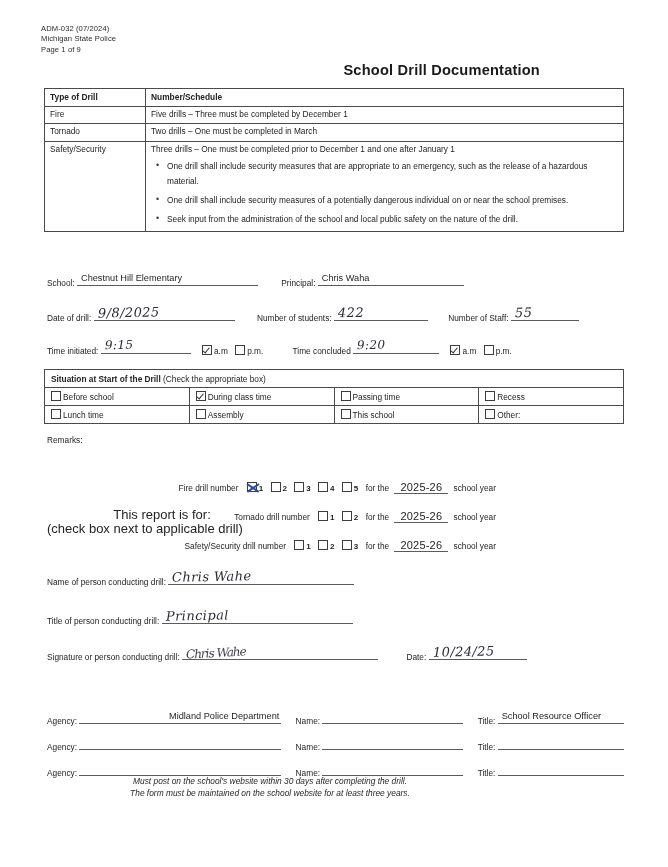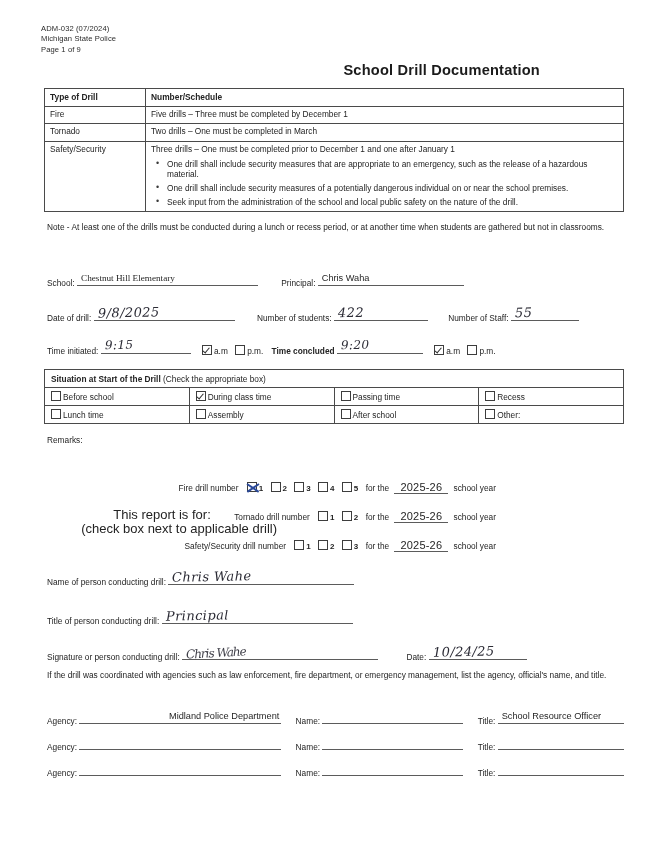--- a/index.html
+++ b/index.html
@@ -66,21 +66,21 @@
   .sched th { font-weight: bold; font-size: 8.4px; padding-top: 3px; margin-top: 9px; }
   .sched td.c1, .sched th.c1 { width: 90px; }
   .bullets {
     margin: 4px 0 1px 0;
     padding-left: 15px;
     list-style: none;
   }
   .bullets li {
     position: relative;
     margin-bottom: 4px;
-    line-height: 10px;
+    line-height: 15px;
     padding-left: 1px;
   }
   .bullets li:last-child { margin-bottom: 1px; }
   .bullets li:before {
     content: "\2022";
     position: absolute;
     left: -10px;
     top: -1px;
     font-size: 9px;
     color: #3a3a3a;
@@ -187,21 +187,21 @@
   .rep-left {
     position: absolute;
     left: 47px;
     top: 508px;
     font-size: 13px;
     color: #232323;
     width: 230px;
     text-align: center;
     line-height: 14px;
   }
-  .rep-left .l2 { text-align: right; }
+  .rep-left .l2 { text-align: left; }
   .drow {
     position: absolute;
     font-size: 8.3px;
     color: #232323;
     white-space: nowrap;
     right: 44px;
     text-align: right;
   }
   .drow .num { font-weight: bold; font-size: 8px; margin-right: 5px; }
   .yr {
@@ -279,64 +279,63 @@
           <ul class="bullets">
             <li>One drill shall include security measures that are appropriate to an emergency, such as the release of a hazardous material.</li>
             <li>One drill shall include security measures of a potentially dangerous individual on or near the school premises.</li>
             <li>Seek input from the administration of the school and local public safety on the nature of the drill.</li>
           </ul>
         </td>
       </tr>
     </tbody>
   </table>
 
-  <div class="note">Note - At least one of the drills must be conducted during a lunch or recess period, or at another time when students are gathered but not in classrooms.</div>
 
   <div class="fld" style="left:47px; top:272px;">
     <span class="lbl">School:</span>
-    <span class="line typed" style="width:175px;font-family:Liberation Serif, serif;">Chestnut Hill Elementary</span>
+    <span class="line typed" style="width:175px;">Chestnut Hill Elementary</span>
     <span class="lbl" style="margin-left:21px;">Principal:</span>
     <span class="line typed" style="width:140px;">Chris Waha</span>
   </div>
 
   <div class="fld" style="left:47px; top:307px;">
     <span class="lbl">Date of drill:</span>
     <span class="line" style="width:135px;"><span class="hand">9/8/2025</span></span>
     <span class="lbl" style="margin-left:20px;">Number of students:</span>
     <span class="line" style="width:88px;"><span class="hand">422</span></span>
     <span class="lbl" style="margin-left:18px;">Number of Staff:</span>
     <span class="line" style="width:62px;"><span class="hand">55</span></span>
   </div>
 
   <div class="fld" style="left:47px; top:340px;">
     <span class="lbl">Time initiated:</span>
     <span class="line" style="width:84px;"><span class="hand sm">9:15</span></span>
     <span style="margin-left:9px;"><span class="cb chk"></span><span>a.m</span></span>
     <span style="margin-left:5px;"><span class="cb"></span><span>p.m.</span></span>
-    <span class="lbl" style="margin-left:6px;font-weight:bold;">Time concluded</span>
+    <span class="lbl" style="margin-left:27px;">Time concluded</span>
     <span class="line" style="width:80px;"><span class="hand sm">9:20</span></span>
     <span style="margin-left:9px;"><span class="cb chk"></span><span>a.m</span></span>
     <span style="margin-left:5px;"><span class="cb"></span><span>p.m.</span></span>
   </div>
 
   <table class="sit">
     <tbody>
         <tr>
       <td class="hd" colspan="4"><span>Situation at Start of the Drill</span> <span class="reg">(Check the appropriate box)</span></td>
     </tr>
     <tr>
       <td class="c"><span class="cb"></span><span>Before school</span></td>
       <td class="c"><span class="cb chk"></span><span>During class time</span></td>
       <td class="c"><span class="cb"></span><span>Passing time</span></td>
       <td class="c"><span class="cb"></span><span>Recess</span></td>
     </tr>
     <tr>
       <td class="c"><span class="cb"></span><span>Lunch time</span></td>
       <td class="c"><span class="cb"></span><span>Assembly</span></td>
-      <td class="c"><span class="cb"></span><span>After school</span></td>
+      <td class="c"><span class="cb"></span><span>This school</span></td>
       <td class="c"><span class="cb"></span><span>Other:</span></td>
     </tr>
   </tbody>
     </table>
 
   <div class="remarks">Remarks:</div>
 
   <div class="rep-left">
     <div>This report is for:</div>
     <div class="l2">(check box next to applicable drill)</div>
@@ -383,21 +382,20 @@
     <span class="line" style="width:185px;"><span class="hand">Principal</span></span>
   </div>
 
   <div class="fld" style="left:47px; top:646px;">
     <span class="lbl">Signature or person conducting drill:</span>
     <span class="line" style="width:190px;"><span class="hand" style="font-size:12px; opacity:.9; letter-spacing:-1px; transform:translateY(1px) rotate(-3deg); display:inline-block;">Chris Wahe</span></span>
     <span class="lbl" style="margin-left:26px;">Date:</span>
     <span class="line" style="width:92px;"><span class="hand">10/24/25</span></span>
   </div>
 
-  <div class="agency-intro">If the drill was coordinated with agencies such as law enforcement, fire department, or emergency management, list the agency, official's name, and title.</div>
 
   <div class="agrow" style="top:710px;">
     <span class="lbl">Agency:</span>
     <span class="line typed" style="width:196px;text-align:right;">Midland Police Department</span>
     <span class="lbl" style="margin-left:12px;">Name:</span>
     <span class="line typed" style="width:135px;"></span>
     <span class="lbl" style="margin-left:12px;">Title:</span>
     <span class="line typed" style="width:120px;">School Resource Officer</span>
   </div>
 
@@ -413,15 +411,17 @@
   <div class="agrow" style="top:762px;">
     <span class="lbl">Agency:</span>
     <span class="line typed" style="width:196px;"></span>
     <span class="lbl" style="margin-left:12px;">Name:</span>
     <span class="line typed" style="width:135px;"></span>
     <span class="lbl" style="margin-left:12px;">Title:</span>
     <span class="line typed" style="width:120px;"></span>
   </div>
 
   <div class="footer-note">
+    <div>Must post on the school's website within 30 days after completing the drill.</div>
+    <div>The form must be maintained on the school website for at least three years.</div>
   </div>
 
 </div>
 
 </body></html>

